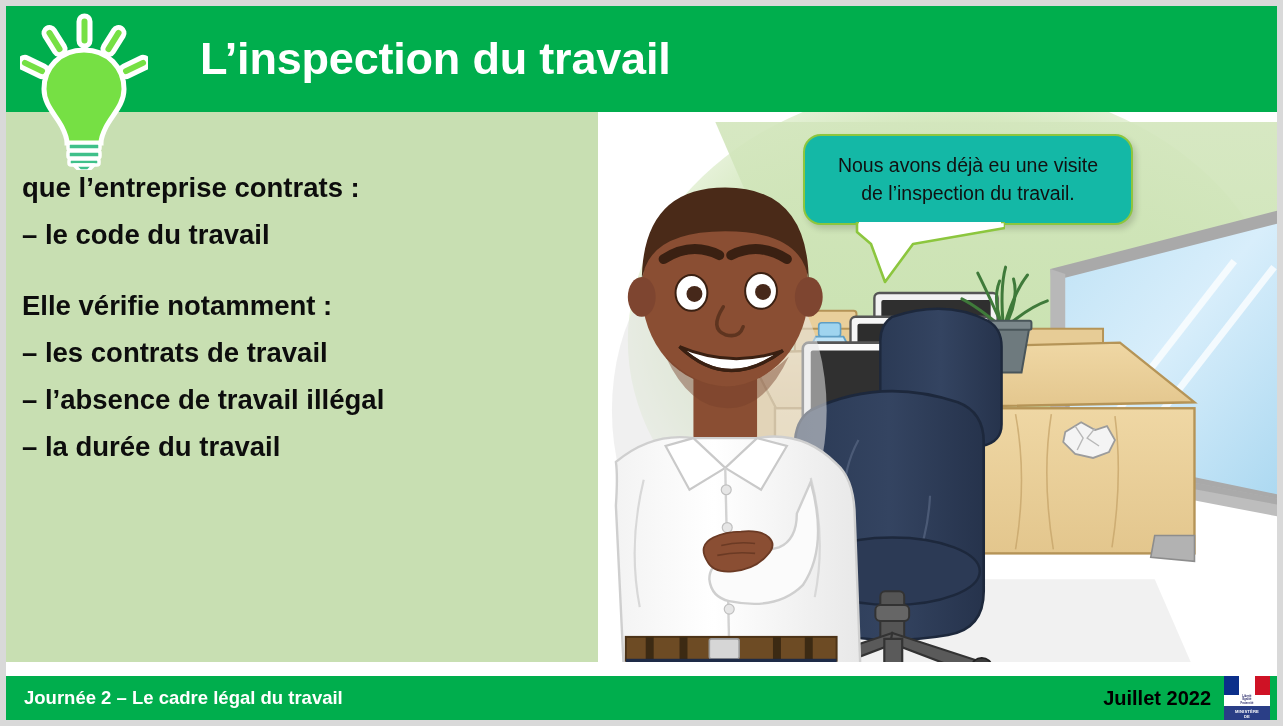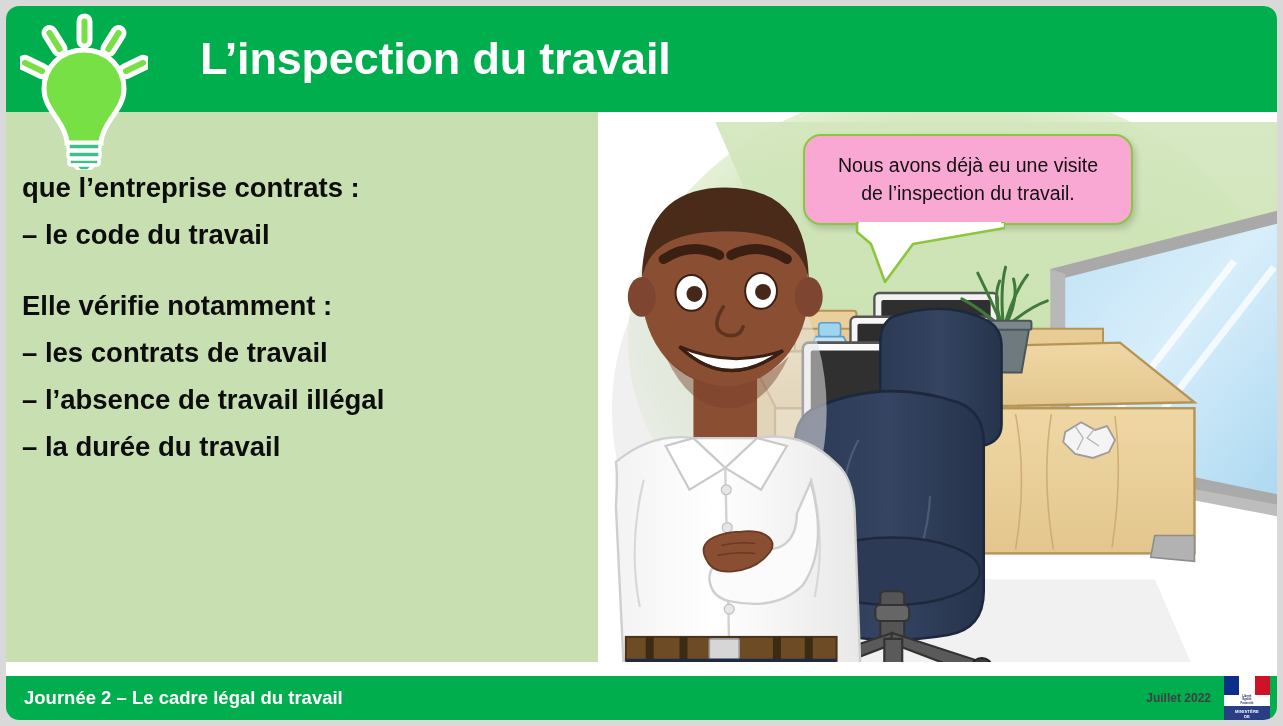--- a/index.html
+++ b/index.html
@@ -25,21 +25,20 @@
     overflow: hidden;
   }
   .slide-inner {
     position: absolute;
     left: 6px;
     top: 6px;
     right: 6px;
     bottom: 6px;
     background: #ffffff;
     overflow: hidden;
-    border-radius: 13px;
   }
 
   
   .header {
     position: absolute;
     left: 0;
     top: 0;
     width: 100%;
     height: 106px;
     background: #00ae4d;
@@ -109,21 +108,21 @@
   
   .bubble {
     position: absolute;
     left: 205px;
     top: 22px;
     width: 330px;
     z-index: 5;
   }
   .bubble-body {
     position: relative;
-    background: #f9a8d4;
+    background: #14b8a6;
     border: 2.5px solid #8cc63e;
     border-radius: 18px;
     padding: 15px 14px 16px;
     box-shadow: 3px 4px 6px rgba(0,0,0,0.16);
     text-align: center;
     color: #111111;
     font-size: 19.5px;
     line-height: 28px;
     font-weight: normal;
   }
@@ -153,22 +152,22 @@
     transform: translateY(-50%);
     color: #ffffff;
     font-size: 18.5px;
     white-space: nowrap;
   }
   .footer-date {
     position: absolute;
     right: 66px;
     top: 50%;
     transform: translateY(-50%);
-    color: #404040;
-    font-size: 12px;
+    color: #000000;
+    font-size: 20px;
     white-space: nowrap;
   }
 
   
   .logo {
     position: absolute;
     right: 7px;
     top: 50%;
     transform: translateY(-50%);
     width: 46px;

